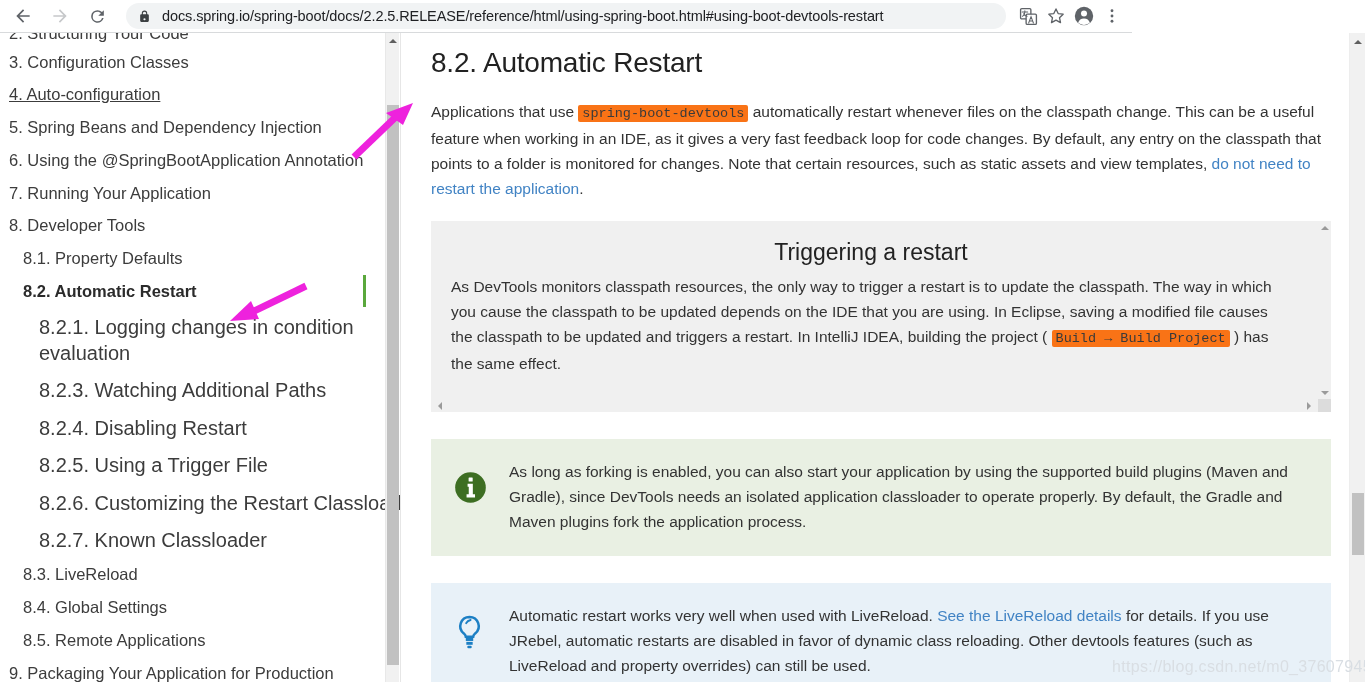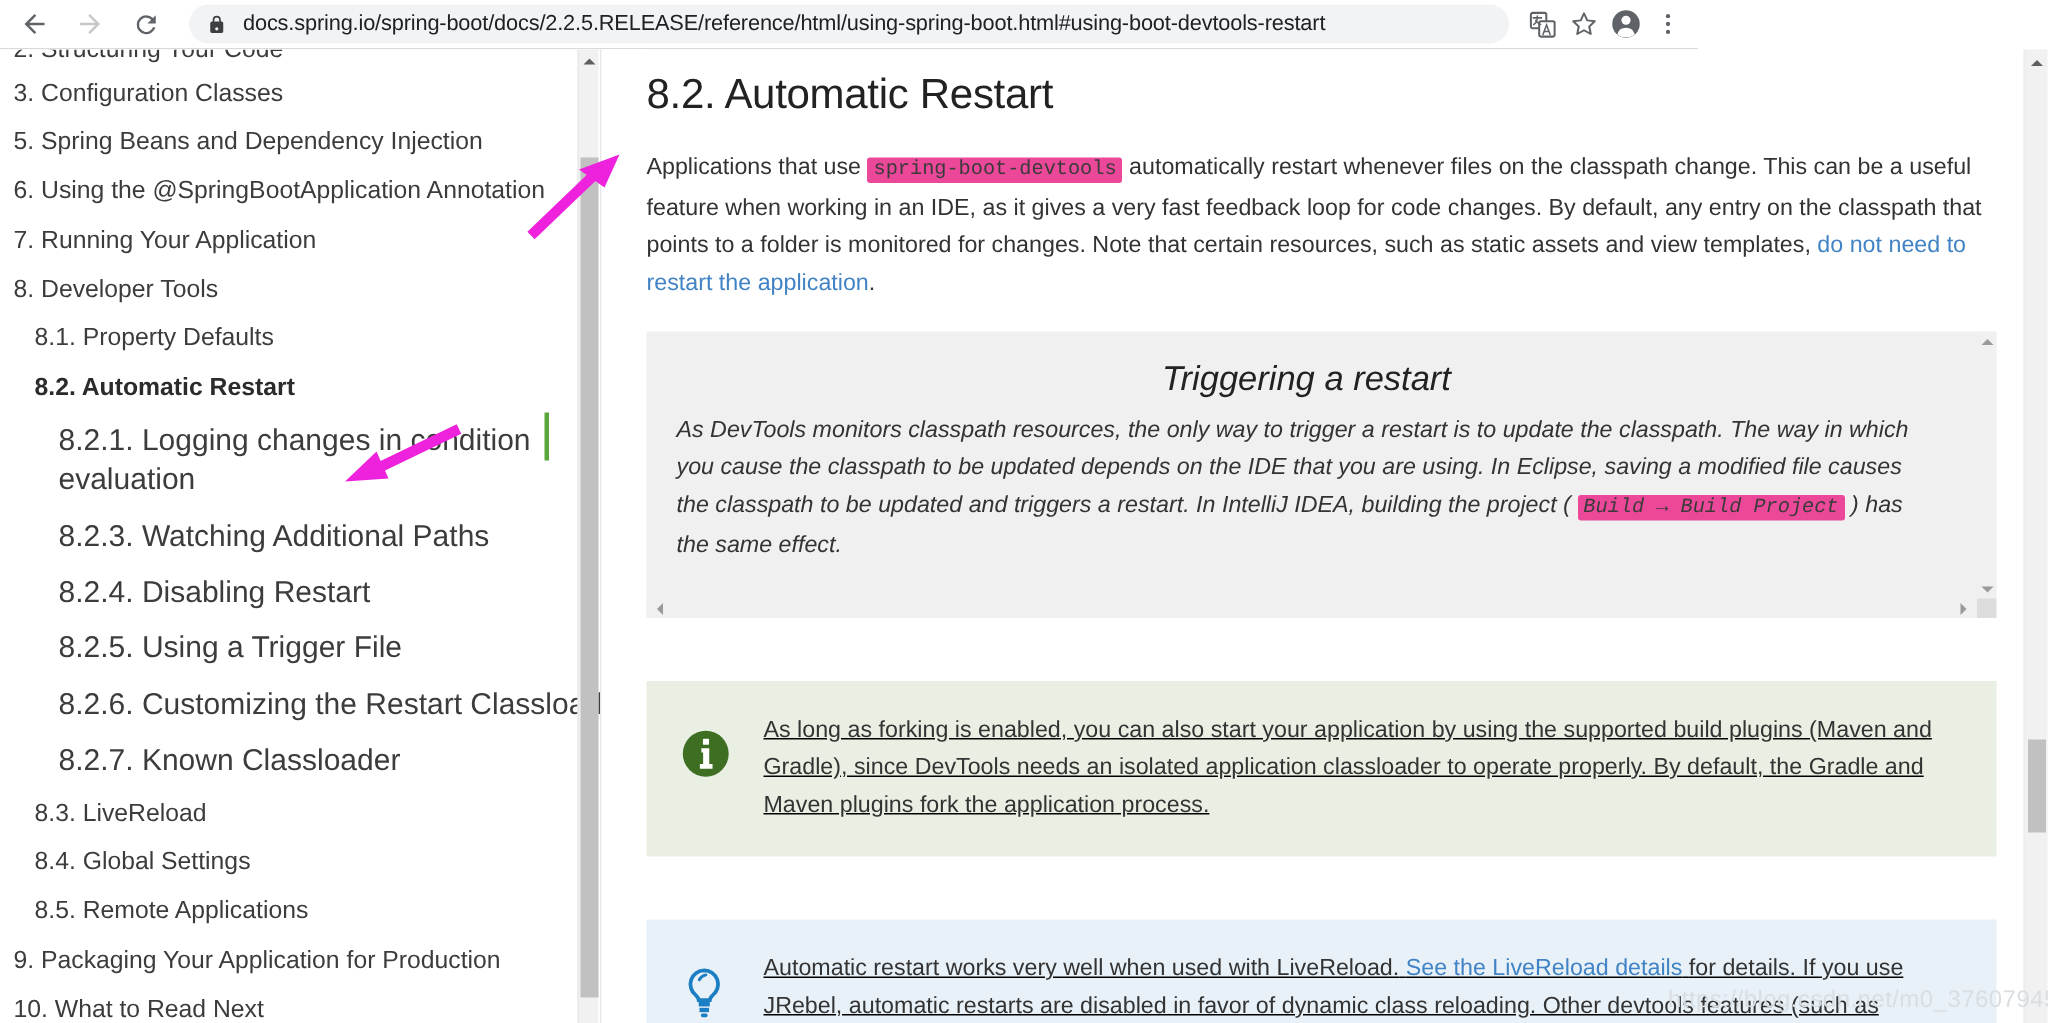--- a/index.html
+++ b/index.html
@@ -148,39 +148,38 @@
   .body-para {
     font-size: 15.5px;
     line-height: 25px;
     color: #333333;
     margin-top: 20px;
     text-align: left;
   }
   code.inline-code {
     font-family: "Liberation Mono", monospace;
     font-size: 13.5px;
-    background: #ec4899;
+    background: #f97316;
     color: #3a3a3a;
     padding: 1px 4px;
     border-radius: 2px;
     white-space: nowrap;
   }
   a.doc-link { color: #4183c4; text-decoration: none; cursor: pointer; }
 
   
   #restart-panel {
     position: relative;
     margin-top: 20px;
     background: #f0f0f0;
     height: 191px;
     overflow: hidden;
   }
   #restart-panel-inner {
     padding: 18px 40px 0 20px;
-    font-style: italic;
   }
   #restart-panel-title {
     text-align: center;
     font-size: 23px;
     font-weight: normal;
     color: #222222;
     padding-bottom: 8px;
   }
   #restart-panel-body {
     font-size: 15.5px;
@@ -204,23 +203,22 @@
     display: flex; align-items: center; justify-content: center; cursor: pointer;
   }
   #restart-panel-corner {
     position: absolute; right: 0; bottom: 0; width: 13px; height: 13px;
     background: #dcdcdc;
   }
 
   
   .admonition {
     display: flex;
-    margin-top: 42px;
+    margin-top: 27px;
     padding: 20px 22px 22px 22px;
-    text-decoration: underline;
   }
   #note-box { background: #e9f0e3; }
   #tip-box  { background: #e8f1f8; }
   .admonition-icon { flex: 0 0 auto; width: 56px; padding-top: 11px; }
   .admonition-body {
     font-size: 15.5px; line-height: 25px; color: #333333;
   }
 
   
   #main-scrollbar {
@@ -320,20 +318,21 @@
 </div>
 
 <div id="page-viewport">
 
   <nav id="toc-sidebar">
     <div id="toc-clip-top">
       <div class="toc-item toc-l1">2. Structuring Your Code</div>
     </div>
     <ul class="toc-list">
       <li class="toc-item toc-l1">3. Configuration Classes</li>
+      <li class="toc-item toc-l1 is-link">4. Auto-configuration</li>
       <li class="toc-item toc-l1">5. Spring Beans and Dependency Injection</li>
       <li class="toc-item toc-l1">6. Using the @SpringBootApplication Annotation</li>
       <li class="toc-item toc-l1">7. Running Your Application</li>
       <li class="toc-item toc-l1">8. Developer Tools</li>
       <li class="toc-item toc-l2">8.1. Property Defaults</li>
       <li class="toc-item toc-l2 is-current">8.2. Automatic Restart</li>
       <li class="toc-item toc-l3">8.2.1. Logging changes in condition evaluation</li>
       <li class="toc-item toc-l3">8.2.3. Watching Additional Paths</li>
       <li class="toc-item toc-l3">8.2.4. Disabling Restart</li>
       <li class="toc-item toc-l3">8.2.5. Using a Trigger File</li>

